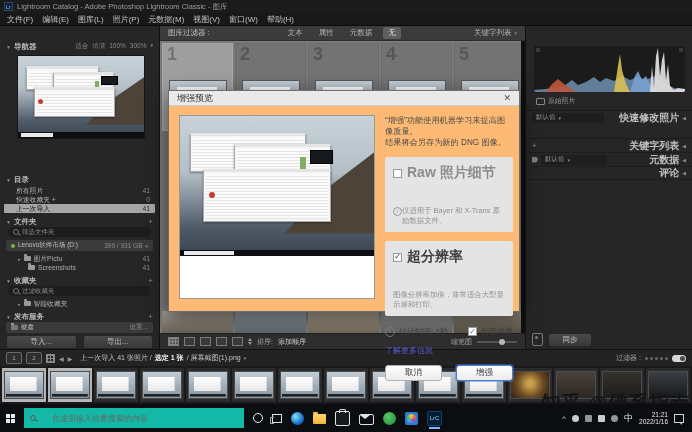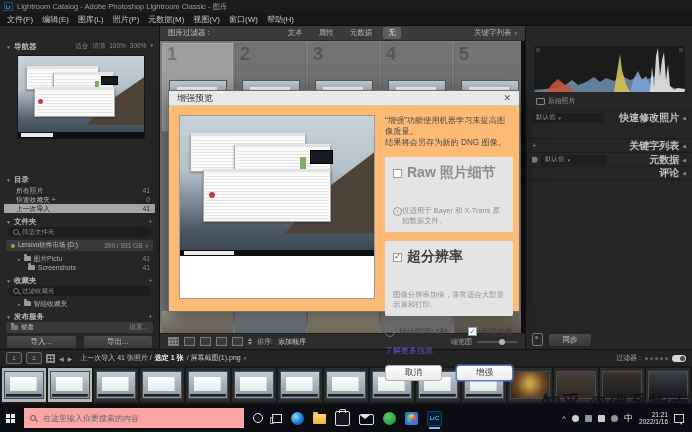--- a/index.html
+++ b/index.html
@@ -127,21 +127,21 @@
   .fcell:nth-child(12) .ft{background:radial-gradient(circle at 50% 45%,#c9a04a 12%,#6d4a26 55%,#392a18 90%);}
   .fcell:nth-child(13) .ft{background:linear-gradient(180deg,#4a423a,#2d2823);}
   .fcell:nth-child(14) .ft{background:linear-gradient(180deg,#35322e,#1e1c1a);}
   .fcell:nth-child(15) .ft{background:linear-gradient(180deg,#3c3f43,#17181a);}
   
   .watermark{right:2px;top:390px;font-size:20px;font-weight:bold;color:#131417;letter-spacing:.5px;z-index:40;white-space:nowrap;}
   
   .taskbar{left:0;top:404px;width:692px;height:28px;background:#0b0d11;display:flex;align-items:center;gap:9px;padding:0 8px 0 6px;box-sizing:border-box;z-index:60;}
   .startico{display:grid;grid-template-columns:4px 4px;grid-template-rows:4px 4px;gap:1px;}
   .startico i{background:#e6ecf2;}
-  .tsearch{width:220px;height:20px;background:#fca5a5;display:flex;align-items:center;gap:5px;padding:0 6px;box-sizing:border-box;}
+  .tsearch{width:220px;height:20px;background:#14b8a6;display:flex;align-items:center;gap:14px;padding:0 6px;box-sizing:border-box;}
   .tsearch .mag{border-color:#555;}
   .tsearch .mag::after{background:#555;}
   .tsearch input{border:none;outline:none;background:transparent;font-size:8px;color:#333;width:100%;font-family:inherit;}
   .tsearch input::placeholder{color:#666;}
   .ring{width:10px;height:10px;border:1.5px solid #e8eef5;border-radius:50%;box-sizing:border-box;}
   .tview{width:10px;height:9px;border:1px solid #dfe3e8;box-sizing:border-box;position:relative;background:#0b0d11;}
   .tview::before{content:"";position:absolute;left:-3px;top:2px;width:3px;height:5px;border:1px solid #9aa0a8;border-right:none;}
   .appico{width:13px;height:13px;border-radius:2px;flex:0 0 auto;position:relative;}
   .i-edge{border-radius:50%;background:radial-gradient(circle at 35% 35%,#7ee3f2,#1b6fd0 60%,#0b4fa0);}
   .i-folder{background:linear-gradient(#ffd76e,#f2b43c);height:10px;margin-top:2px;border-radius:1px;}

